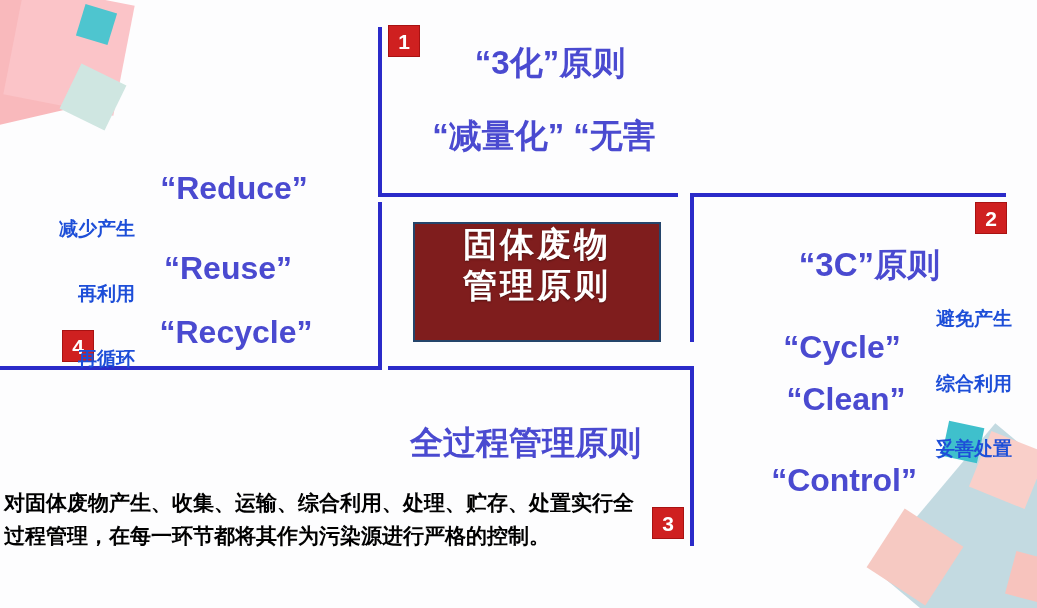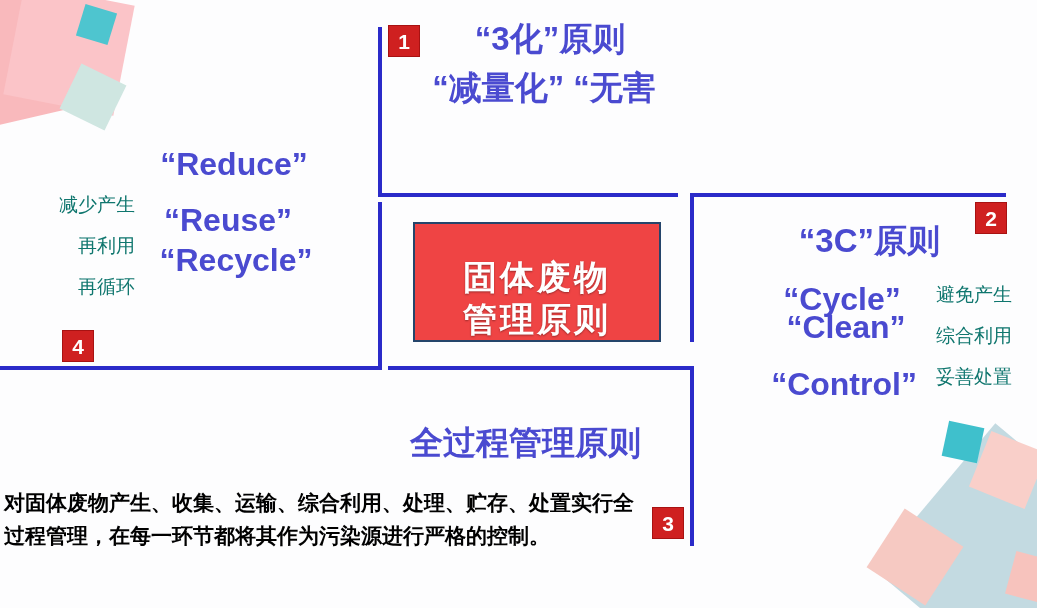--- a/index.html
+++ b/index.html
@@ -17,24 +17,24 @@
 
   
   .line{position:absolute;background:#2b2bc9;}
   .lv{width:4px;}
   .lh{height:4px;}
 
   
   #center-box{
     position:absolute;
     left:413px;top:222px;width:248px;height:120px;
-    background:#ef4444;
+    background:#7f1d1d;
     border:2px solid #25456b;
     display:flex;flex-direction:column;
-    align-items:center;justify-content:flex-end;
+    align-items:center;justify-content:flex-start;
     box-sizing:border-box;
   }
   #center-box .cline{
     color:#ffffff;
     font-size:34px;
     font-weight:bold;
     letter-spacing:3px;
     line-height:1.22;
     text-shadow:0 1px 2px rgba(0,0,0,.35);
     white-space:nowrap;
@@ -59,40 +59,40 @@
     font-weight:bold;
     white-space:nowrap;
     line-height:1.18;
   }
   .big{font-size:33px;}
   .mid{font-size:32px;}
 
   
   .ann{
     position:absolute;
-    color:#0f766e;
+    color:#1d4ed8;
     font-size:19px;
-    font-weight:normal;
+    font-weight:bold;
     white-space:nowrap;
     line-height:1.05;
   }
 
   
   #bottom-para{
     position:absolute;
     left:4px;top:487px;width:640px;
     color:#000000;
     font-size:21px;
     font-weight:bold;
     line-height:1.55;
     letter-spacing:0px;
   }
   .col-left{text-align:right;}
   .stack{position:absolute;}
-  .stack > div{white-space:nowrap;}
+  .stack > div{white-space:nowrap;margin-top:24px;}
 </style>
 </head>
 <body>
 
 <div id="stage">
 
   <div class="deco" style="left:-46px;top:-34px;width:150px;height:150px;background:#f9b9bc;transform:rotate(-13deg);"></div>
   <div class="deco" style="left:13px;top:-6px;width:112px;height:112px;background:#fbc4c8;transform:rotate(11deg);"></div>
   <div class="deco" style="left:80px;top:8px;width:33px;height:33px;background:#4ec5cf;transform:rotate(17deg);"></div>
   <div class="deco" style="left:68px;top:72px;width:50px;height:50px;background:#cfe6e1;transform:rotate(26deg);"></div>

